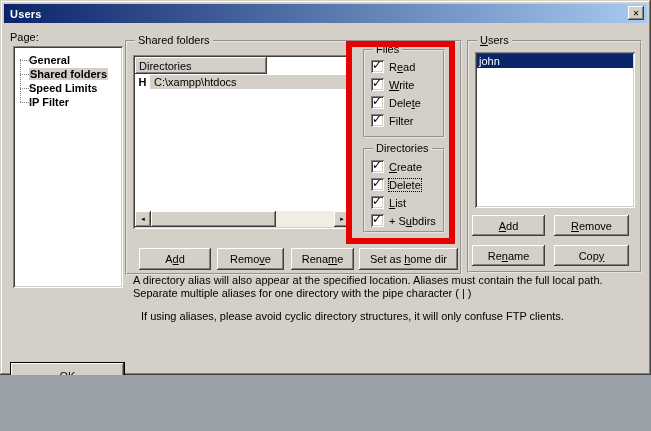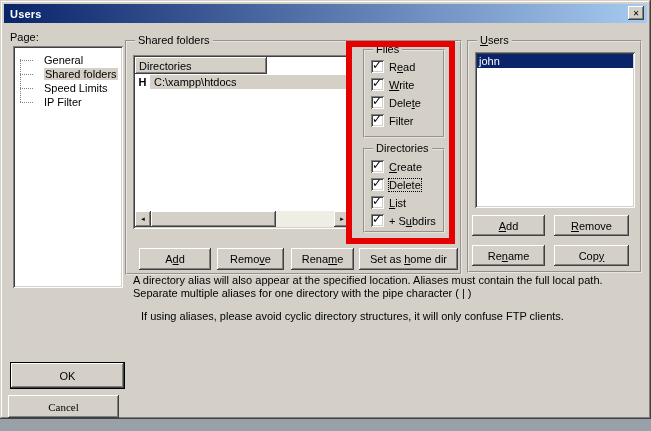--- a/index.html
+++ b/index.html
@@ -1,17 +1,17 @@
 <!DOCTYPE html>
 <html><head>
 <meta charset="utf-8">
 <style>
   html,body{margin:0;padding:0;background:#9aa0a8;}
   #window{
-    position:relative;width:651px;height:419px;background:#d4d0c8;
+    position:relative;width:651px;height:375px;background:#d4d0c8;
     font-family:"Liberation Sans","DejaVu Sans",sans-serif;font-size:11px;color:#000;
     box-shadow: inset -1px -1px 0 #404040, inset 1px 1px 0 #d4d0c8,
                 inset -2px -2px 0 #808080, inset 2px 2px 0 #fff;
     overflow:hidden;
   }
   .abs{position:absolute;}
   
   .up{background:#d4d0c8;
     box-shadow: inset -1px -1px 0 #404040, inset 1px 1px 0 #fff,
                 inset -2px -2px 0 #808080, inset 2px 2px 0 #d4d0c8;}
@@ -23,21 +23,21 @@
   
   #titlebar{left:4px;top:4px;width:643px;height:19px;
     background:linear-gradient(to right,#0a246a,#a6caf0);
     display:flex;align-items:center;padding-left:6px;box-sizing:border-box;}
   #titletext{color:#fff;font-weight:bold;font-size:11px;letter-spacing:.2px;}
   #closebtn{position:absolute;right:3px;top:2px;width:16px;height:14px;
     display:flex;align-items:center;justify-content:center;font-size:8px;font-weight:bold;color:#000;}
   
   #treebox{left:13px;top:46px;width:110px;height:242px;padding:7px 0 0 0;box-sizing:border-box;}
   #treeline{left:7px;top:13px;height:43px;border-left:1px dotted #808080;position:absolute;}
-  .tree-item{position:relative;height:14px;line-height:14px;padding-left:31px;white-space:nowrap;cursor:default;}
+  .tree-item{position:relative;height:14px;line-height:14px;padding-left:16px;white-space:nowrap;cursor:default;font-weight:bold;}
   .tree-item::before{content:"";position:absolute;left:7px;top:7px;width:13px;border-top:1px dotted #808080;}
   .tree-item .sel{background:#d4d0c8;padding:0 1px;}
   
   #folderlist{left:133px;top:55px;width:219px;height:174px;}
   #folderhead{position:absolute;left:2px;top:2px;right:2px;height:17px;display:flex;}
   .hcell{height:17px;box-sizing:border-box;display:flex;align-items:center;padding-left:4px;}
   #folderrow{position:absolute;left:2px;top:19px;right:2px;height:15px;display:flex;align-items:center;background:#fff;}
   .homeflag{width:15px;text-align:center;font-weight:bold;}
   .dirpath{flex:1;background:#d4d0c8;padding-left:4px;height:14px;line-height:14px;}
   #hscroll{position:absolute;left:2px;bottom:2px;right:2px;height:16px;background:#f0ede5;}

